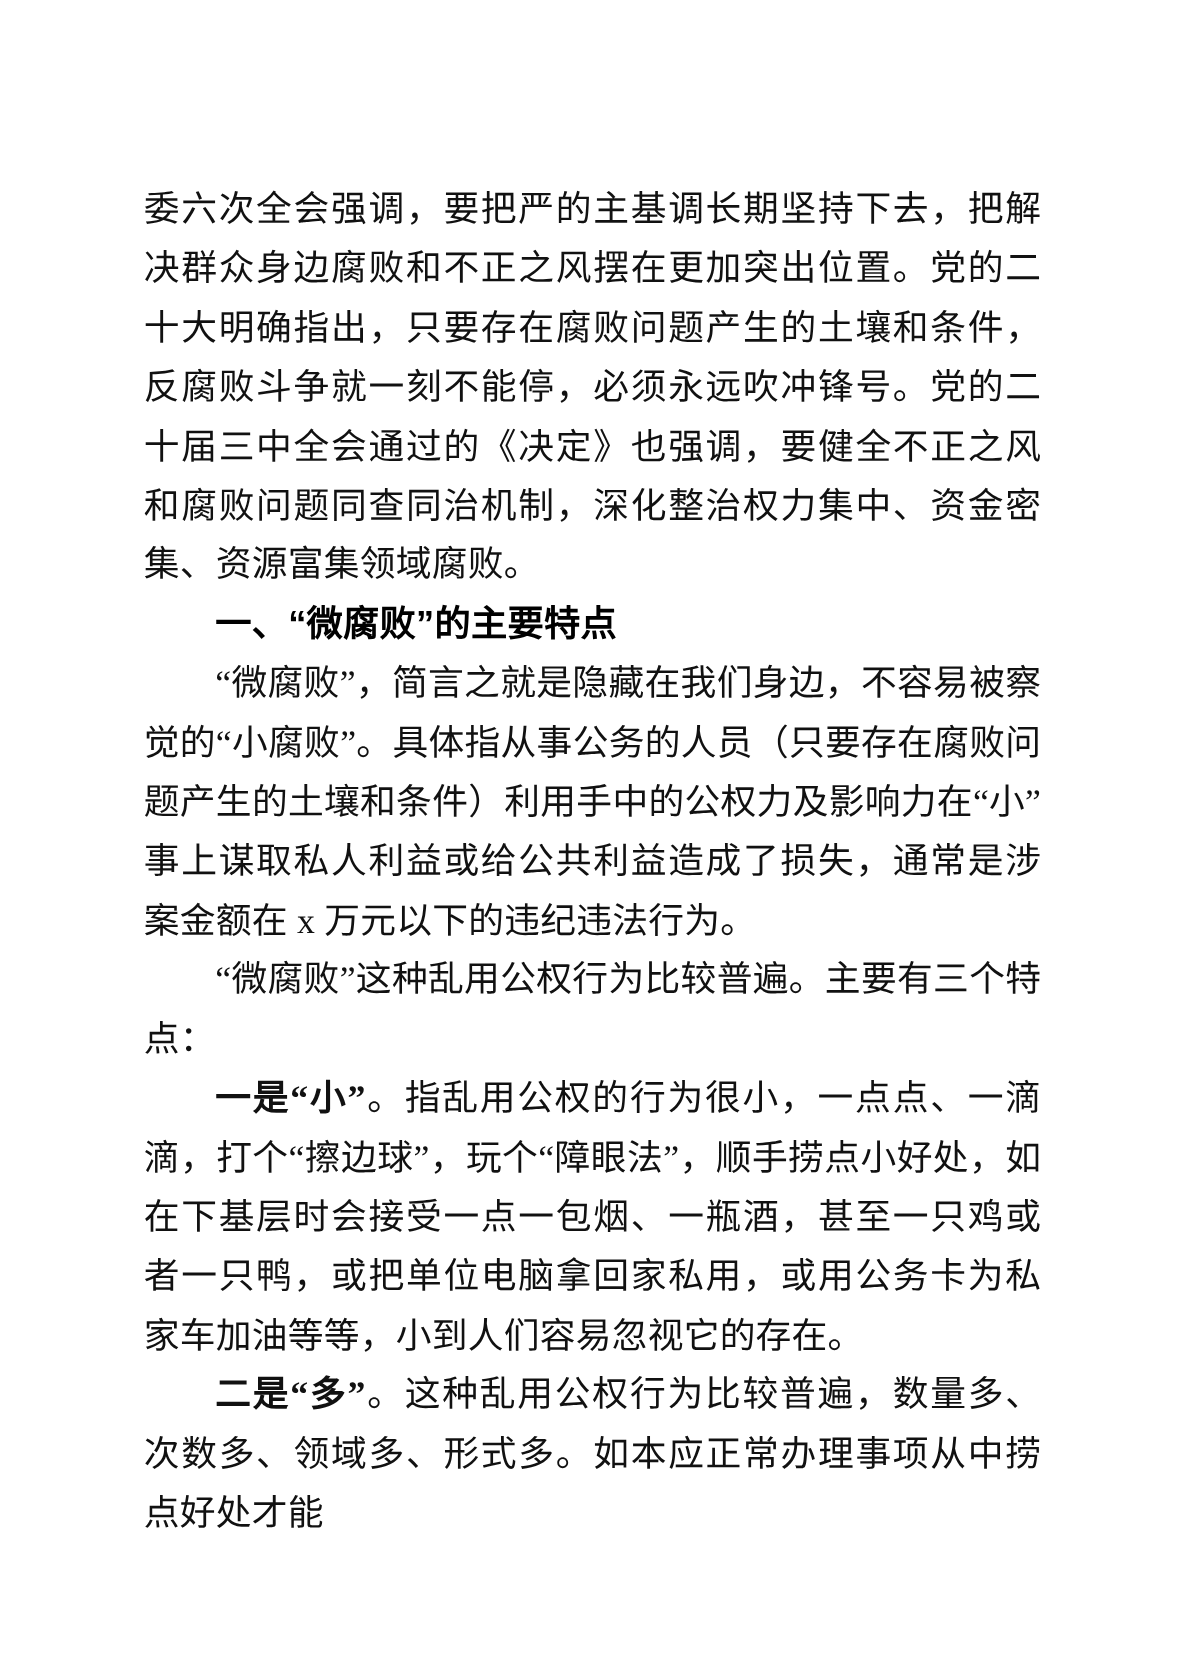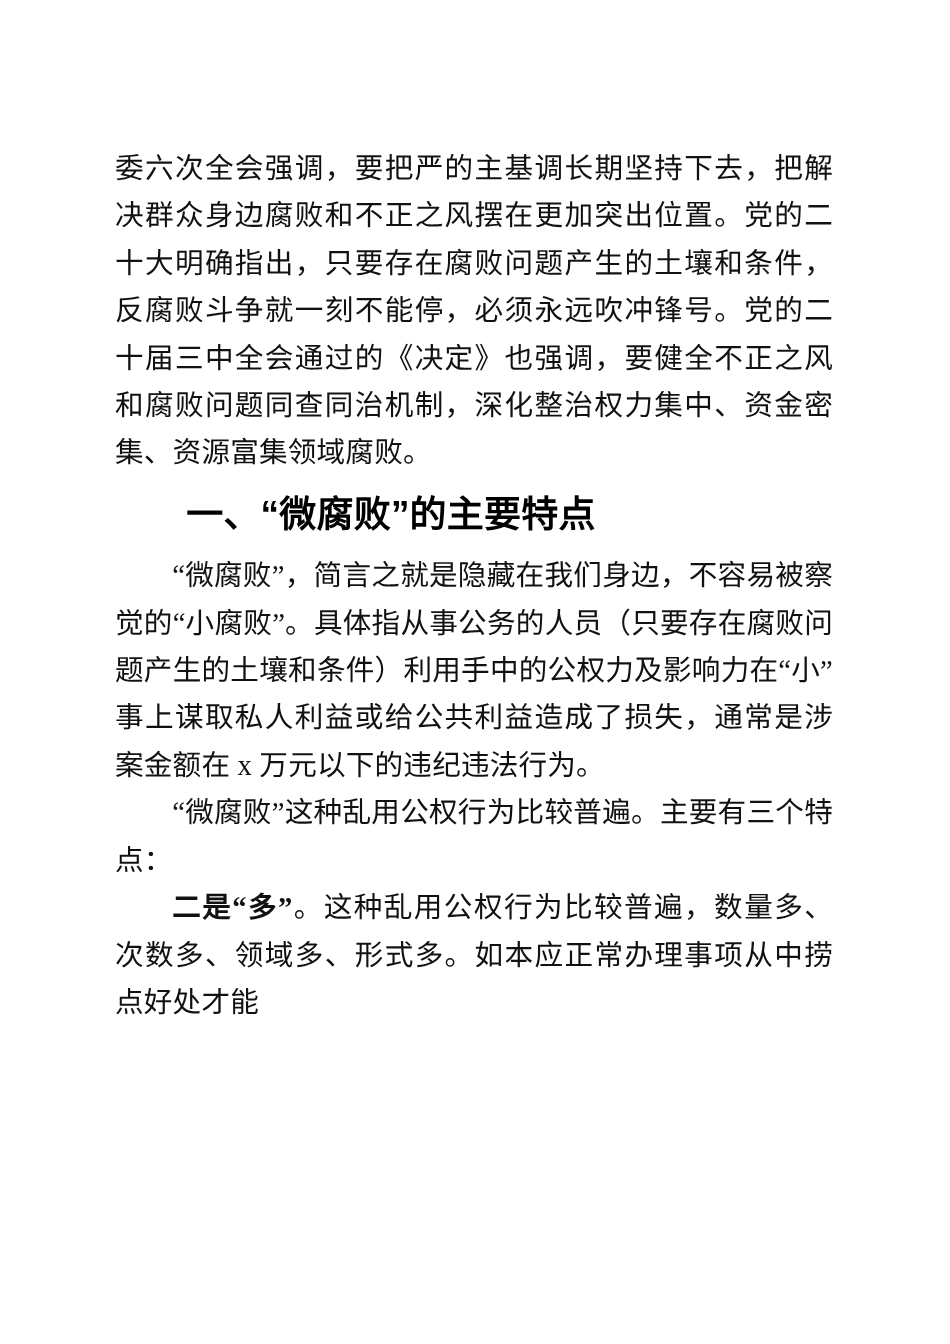--- a/index.html
+++ b/index.html
@@ -46,23 +46,23 @@
     font-family: "Liberation Serif", "DejaVu Serif", serif;
   }
 
   
   .para.cont {
     text-indent: 0;
   }
 
   
   .heading {
-    margin: 14px;
+    margin: 0;
     padding: 0;
-    font-size: 37px;
+    font-size: 29px;
     line-height: 47.4px;
     text-indent: 57.2px;
     font-weight: 700;
     letter-spacing: 0.2px;
     color: #000000;
     font-family: "Liberation Sans", "DejaVu Sans", sans-serif;
     text-align: left;
   }
 
   
@@ -78,17 +78,18 @@
 
     <p class="para cont">委六次全会强调，要把严的主基调长期坚持下去，把解决群众身边腐败和不正之风摆在更加突出位置。党的二十大明确指出，只要存在腐败问题产生的土壤和条件，反腐败斗争就一刻不能停，必须永远吹冲锋号。党的二十届三中全会通过的《决定》也强调，要健全不正之风和腐败问题同查同治机制，深化整治权力集中、资金密集、资源富集领域腐败。</p>
 
 
     <p class="heading">一、“微腐败”的主要特点</p>
 
     <p class="para">“微腐败”，简言之就是隐藏在我们身边，不容易被察觉的“小腐败”。具体指从事公务的人员（只要存在腐败问题产生的土壤和条件）利用手中的公权力及影响力在“小”事上谋取私人利益或给公共利益造成了损失，通常是涉案金额在 x 万元以下的违纪违法行为。</p>
 
     <p class="para">“微腐败”这种乱用公权行为比较普遍。主要有三个特点：</p>
 
+    <p class="para"><span class="lead">一是“小”</span><span>。指乱用公权的行为很小，一点点、一滴滴，打个“擦边球”，玩个“障眼法”，顺手捞点小好处，如在下基层时会接受一点一包烟、一瓶酒，甚至一只鸡或者一只鸭，或把单位电脑拿回家私用，或用公务卡为私家车加油等等，小到人们容易忽视它的存在。</span></p>
 
     <p class="para"><span class="lead">二是“多”</span><span>。这种乱用公权行为比较普遍，数量多、次数多、领域多、形式多。如本应正常办理事项从中捞点好处才能</span></p>
 
   </div>
 </div>
 
 </body></html>

